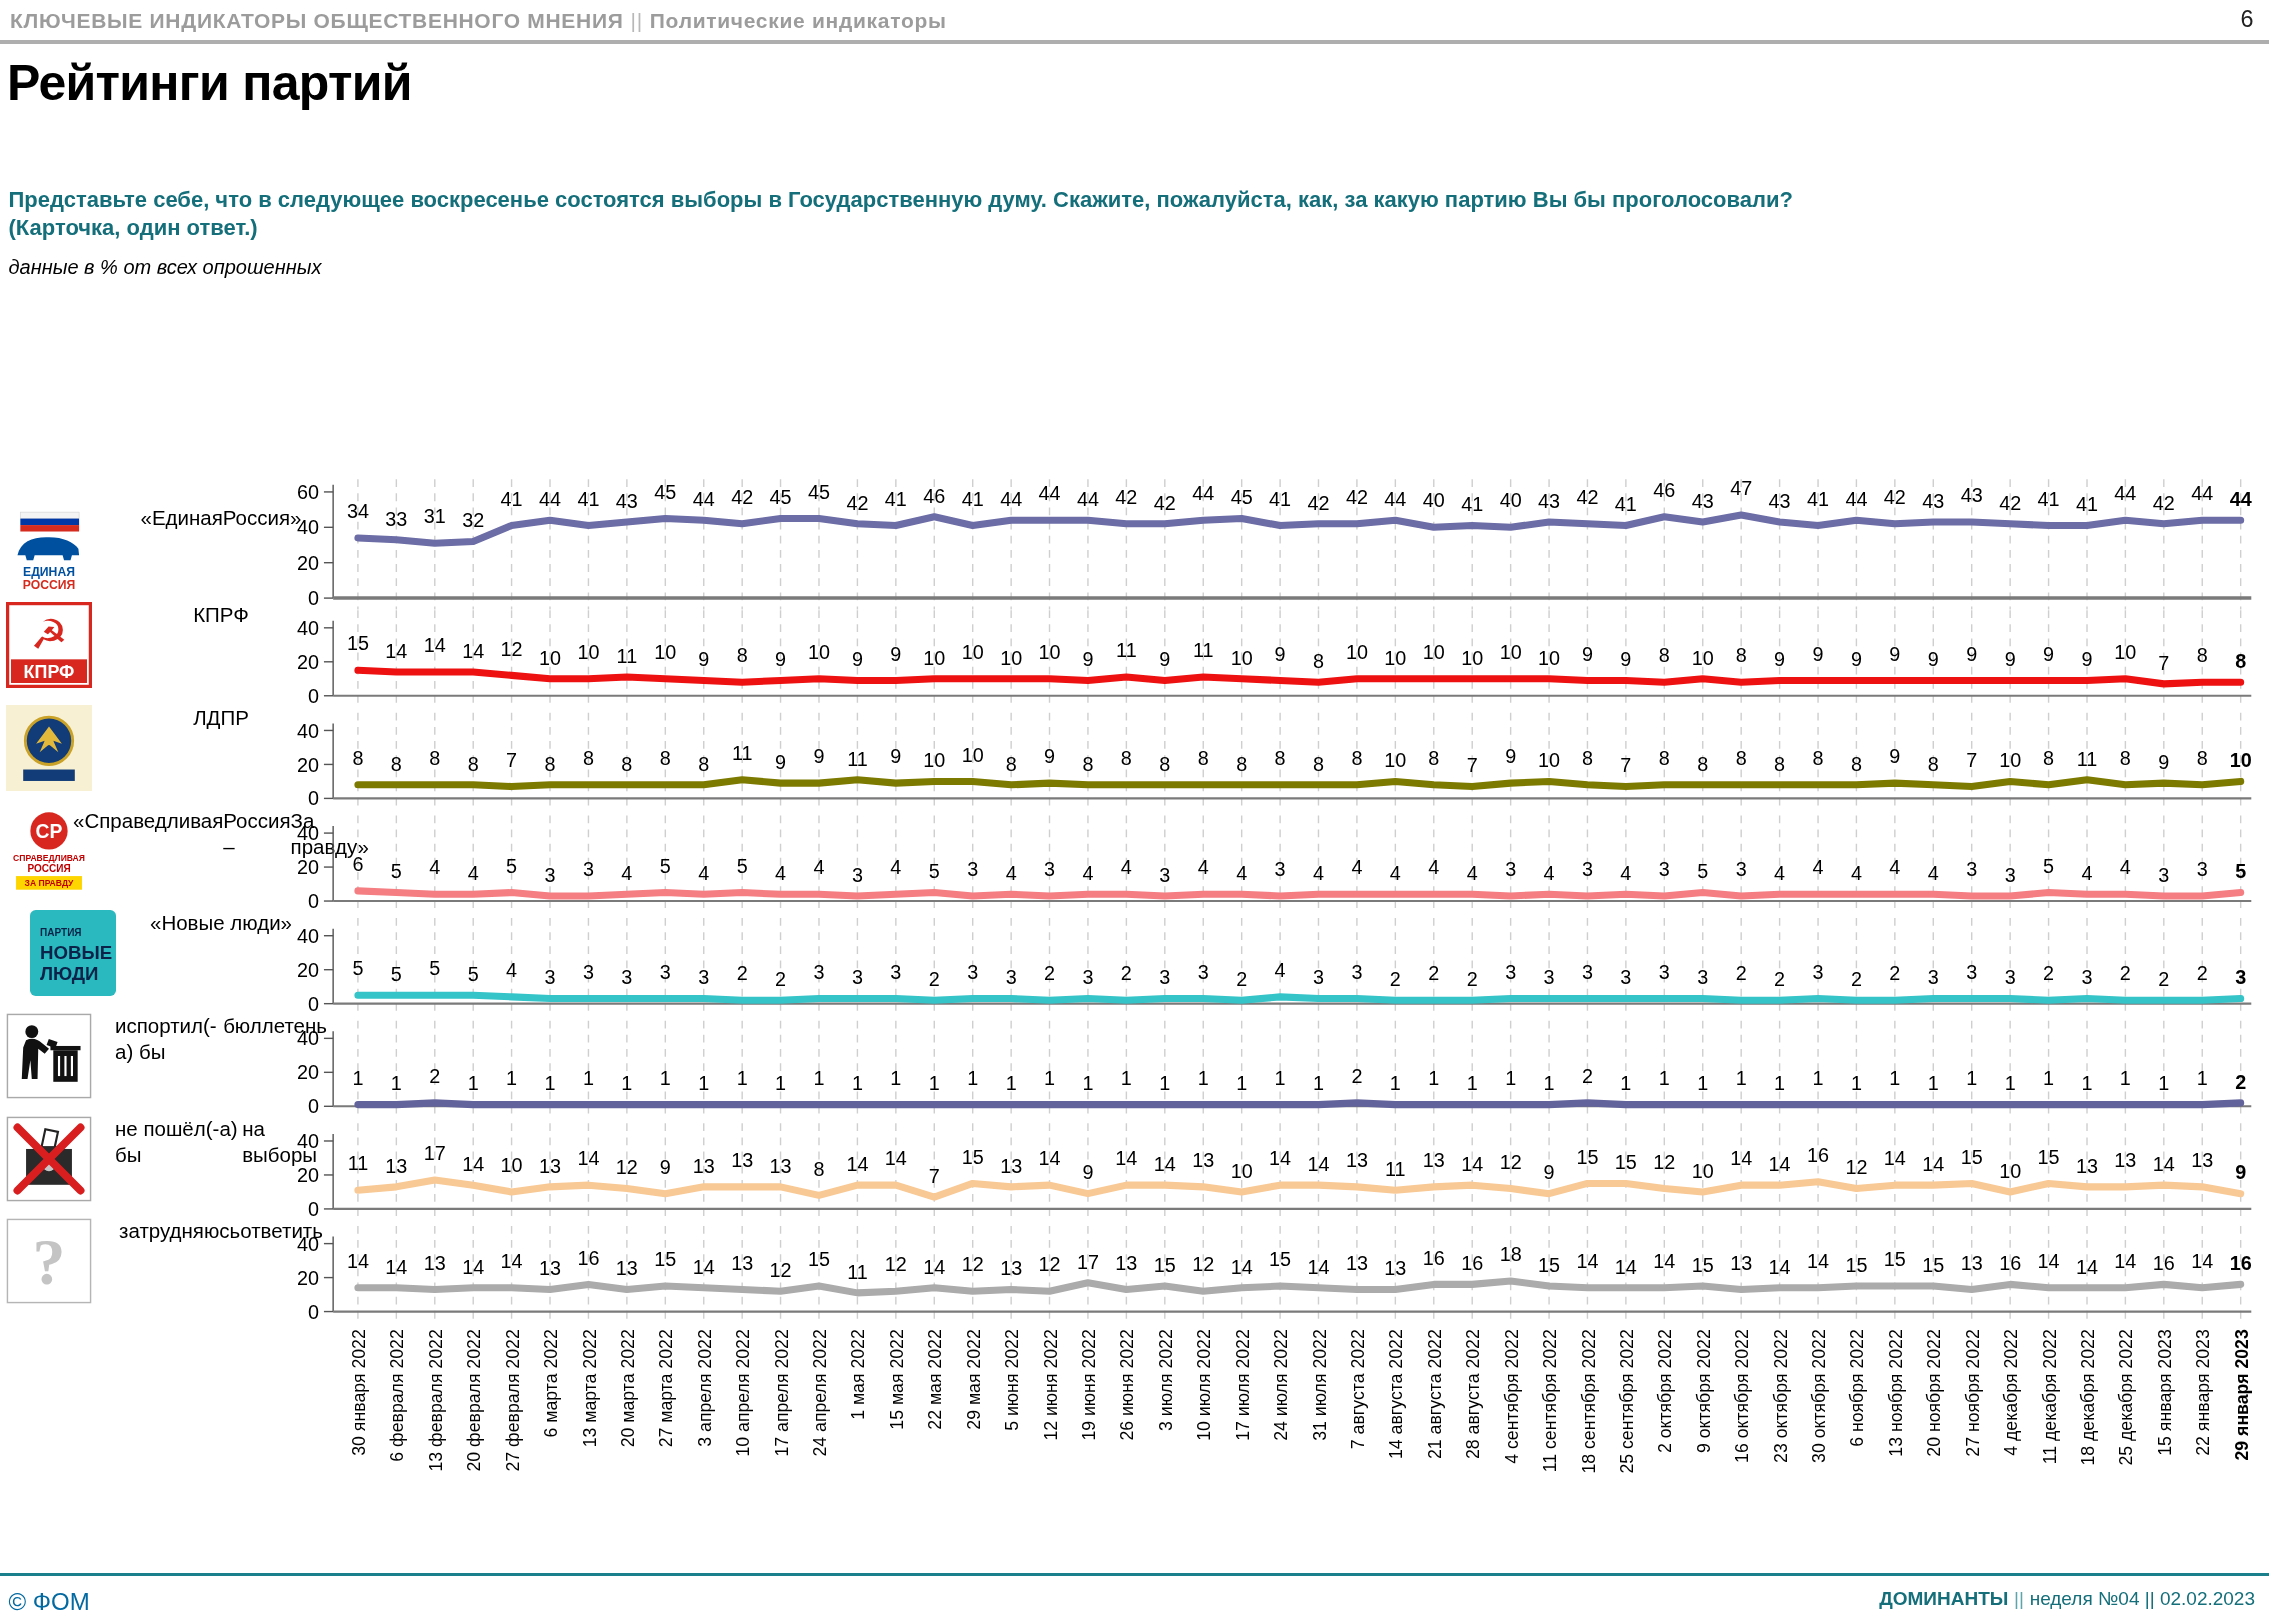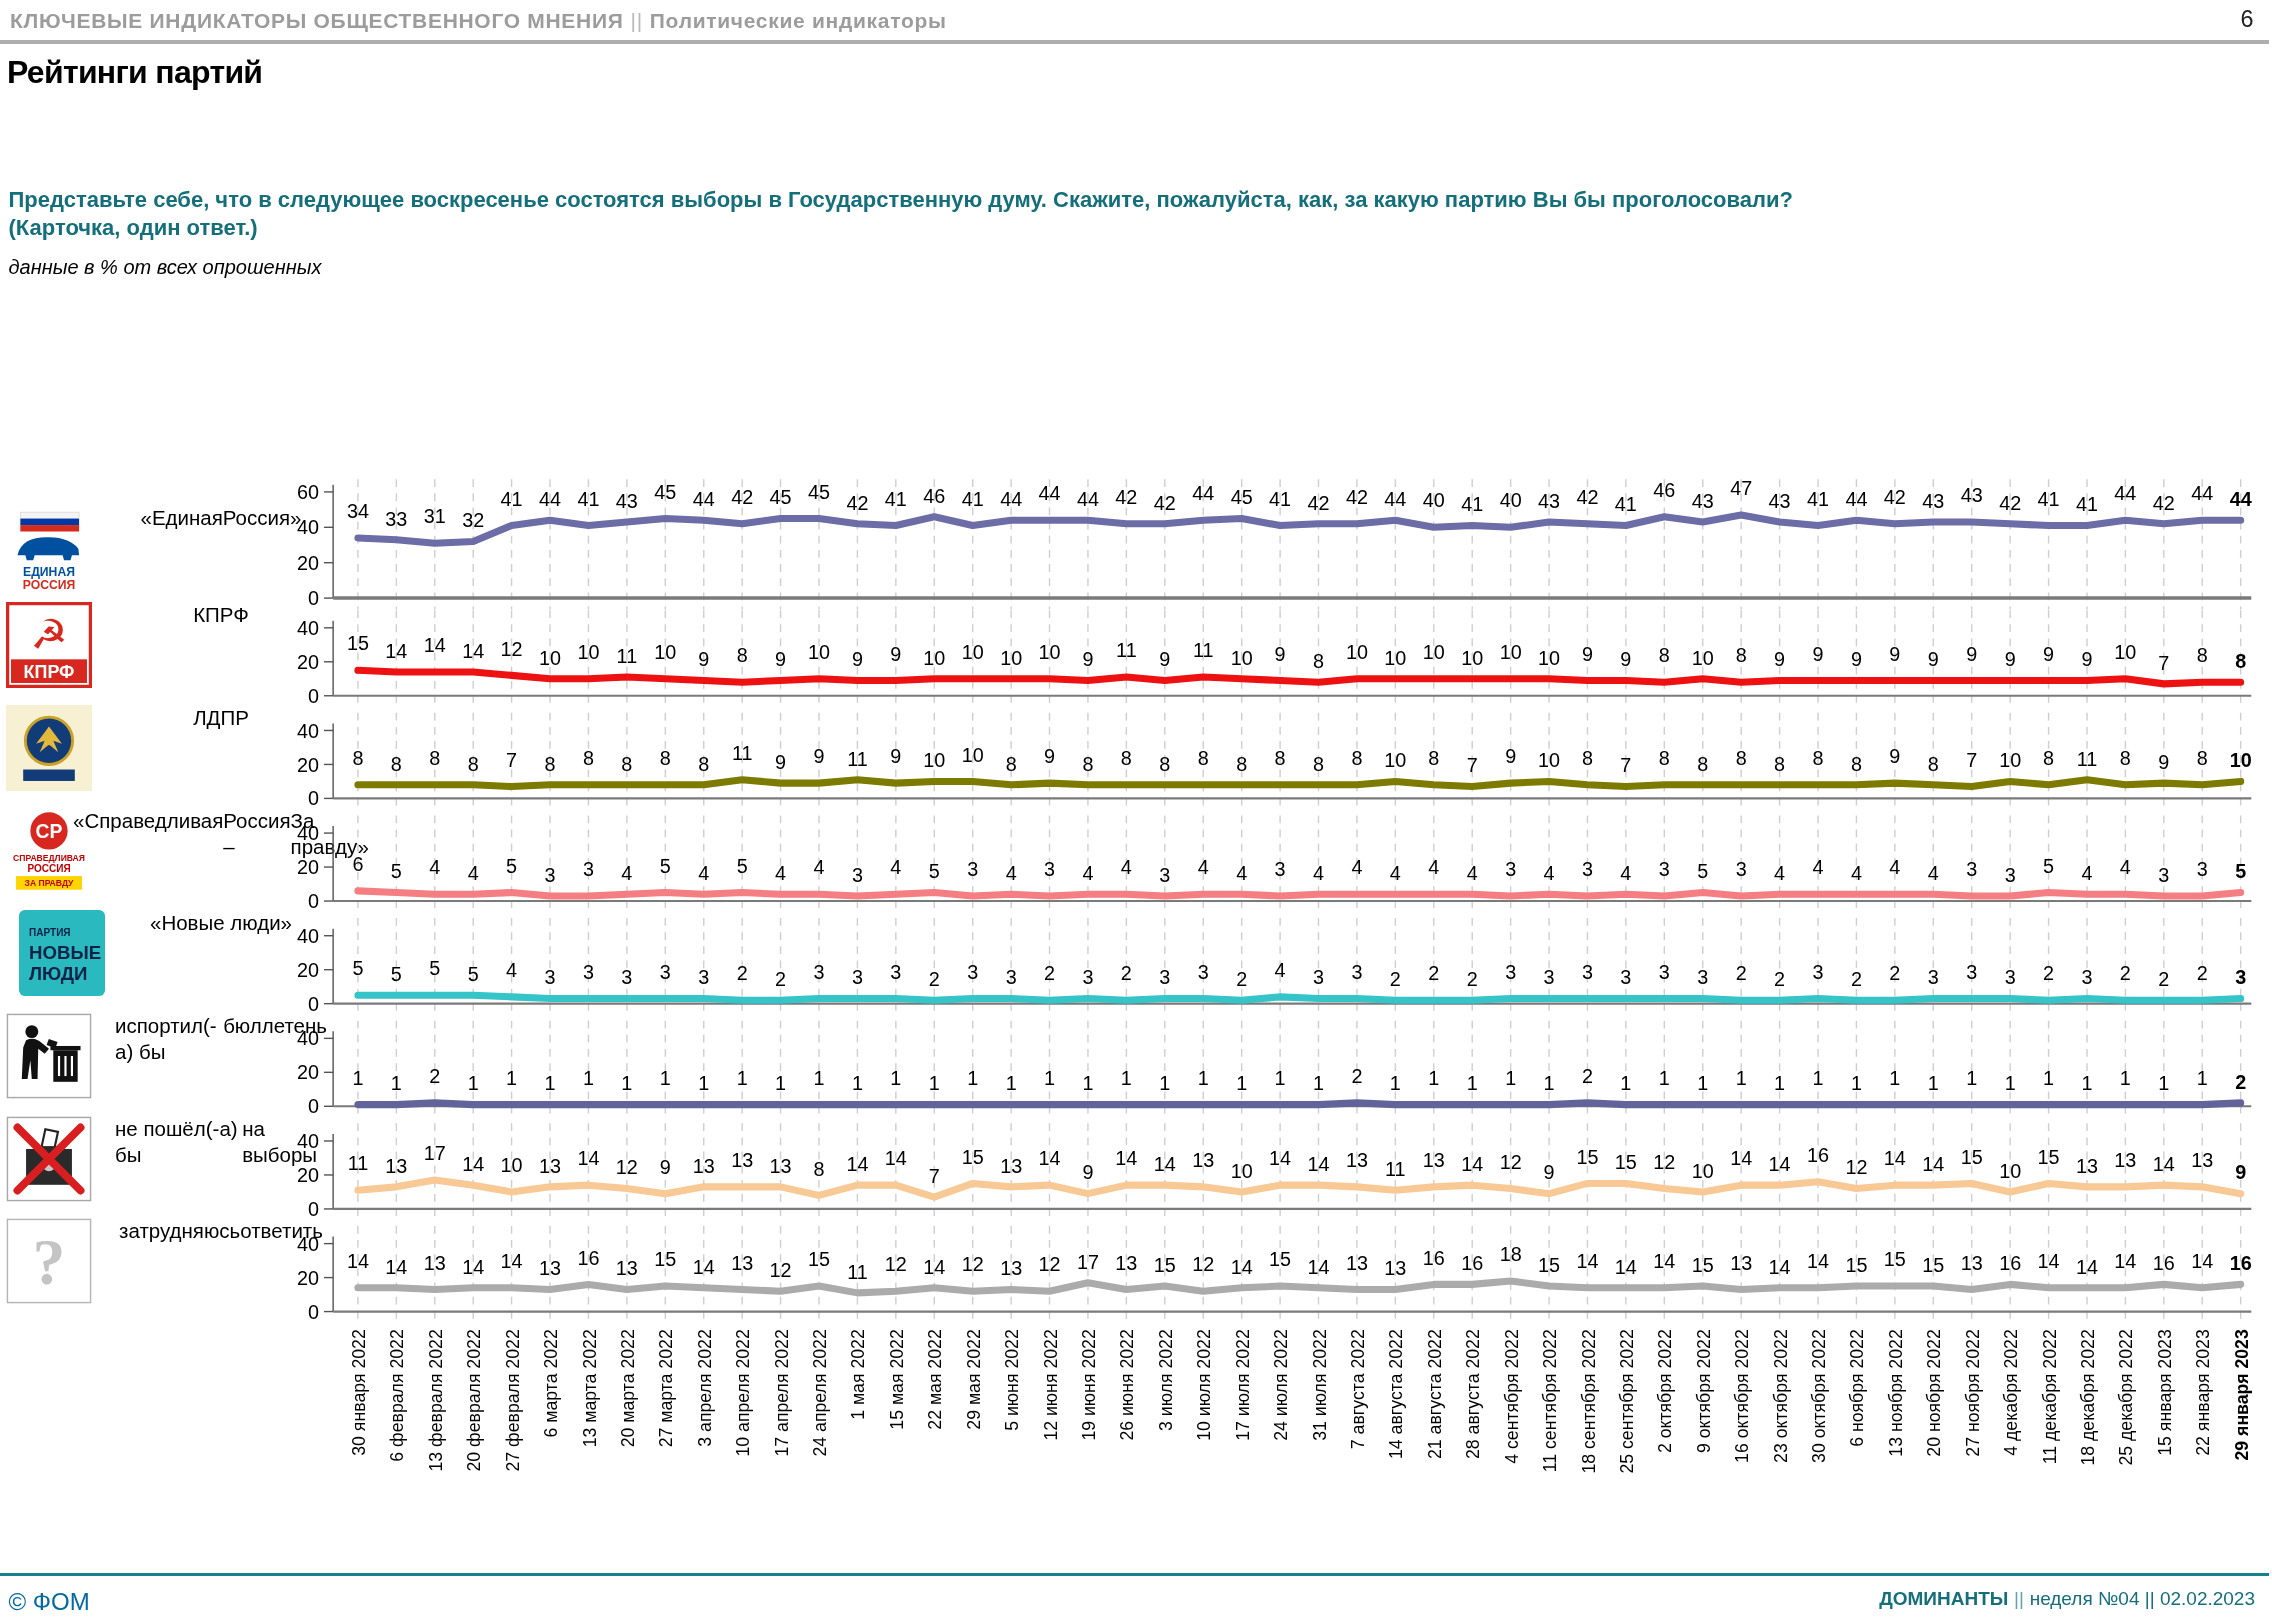--- a/index.html
+++ b/index.html
@@ -5,21 +5,21 @@
   html,body{margin:0;padding:0;background:#fff;}
   #page{position:relative;width:2269px;height:1623px;background:#fff;overflow:hidden;
         font-family:"Liberation Sans",sans-serif;color:#000;}
   
   #hdr{position:absolute;top:8.5px;left:10px;font-size:21px;font-weight:bold;
        letter-spacing:0.7px;color:#9c9c9c;white-space:nowrap;}
   #hdr .sep{color:#b8b8b8;padding:0 7px;font-weight:normal;}
   #pagenum{position:absolute;top:5.7px;right:15.6px;font-size:23.4px;color:#222;}
   #hdr-rule{position:absolute;top:40px;left:0;width:2273px;height:3.5px;background:#aeaeae;}
   
-  #title{position:absolute;top:54px;left:7px;font-size:32px;font-weight:bold;letter-spacing:-0.7px;}
+  #title{position:absolute;top:54px;left:7px;font-size:50px;font-weight:bold;letter-spacing:-0.7px;}
   #subtitle{position:absolute;top:135px;left:8.5px;font-size:20.5px;}
   #question{position:absolute;top:186px;left:8.5px;font-size:22px;font-weight:600;
             color:#146f7b;line-height:1.28;width:2195px;}
   #note{position:absolute;top:256px;left:8.5px;font-size:20px;font-style:italic;}
   
   #charts{position:absolute;top:0;left:0;}
   .logo{position:absolute;width:86px;height:86px;}
   .logo svg{display:block;width:86px;height:86px;}
   .row-label{position:absolute;left:115px;width:212px;height:93px;display:flex;
              flex-direction:row;justify-content:center;font-size:20.5px;line-height:1.26;}
@@ -96,21 +96,21 @@
    <text x="60" y="89" text-anchor="middle" font-size="14" font-weight="bold" fill="#c00000" font-family="Liberation Sans,sans-serif">РОССИЯ</text>
    <rect x="14" y="95" width="92" height="19" fill="#ffd500"></rect>
    <text x="60" y="109" text-anchor="middle" font-size="12" font-weight="bold" fill="#c00000" font-family="Liberation Sans,sans-serif">ЗА ПРАВДУ</text>
         </svg>
       </div>
       <div class="row-label" style="top: 808px;">
         <span>«Справедливая</span>
         <span>Россия –</span>
         <span>За правду»</span>
       </div>
-      <div class="logo" style="top: 910px; left: 19px;">
+      <div class="logo" style="top: 910px; left: 1px; padding-left: 29px;">
         <svg viewBox="0 0 120 120">
           <rect width="120" height="120" rx="8" fill="#29b9bf"></rect>
    <text x="14" y="36" font-size="14" font-weight="bold" fill="#0b2349" font-family="Liberation Sans,sans-serif">ПАРТИЯ</text>
    <text x="14" y="68" font-size="26" font-weight="bold" fill="#0b2349" font-family="Liberation Sans,sans-serif">НОВЫЕ</text>
    <text x="14" y="98" font-size="26" font-weight="bold" fill="#0b2349" font-family="Liberation Sans,sans-serif">ЛЮДИ</text>
         </svg>
       </div>
       <div class="row-label" style="top: 910px;">
         <span>«Новые люди»</span>
       </div>

